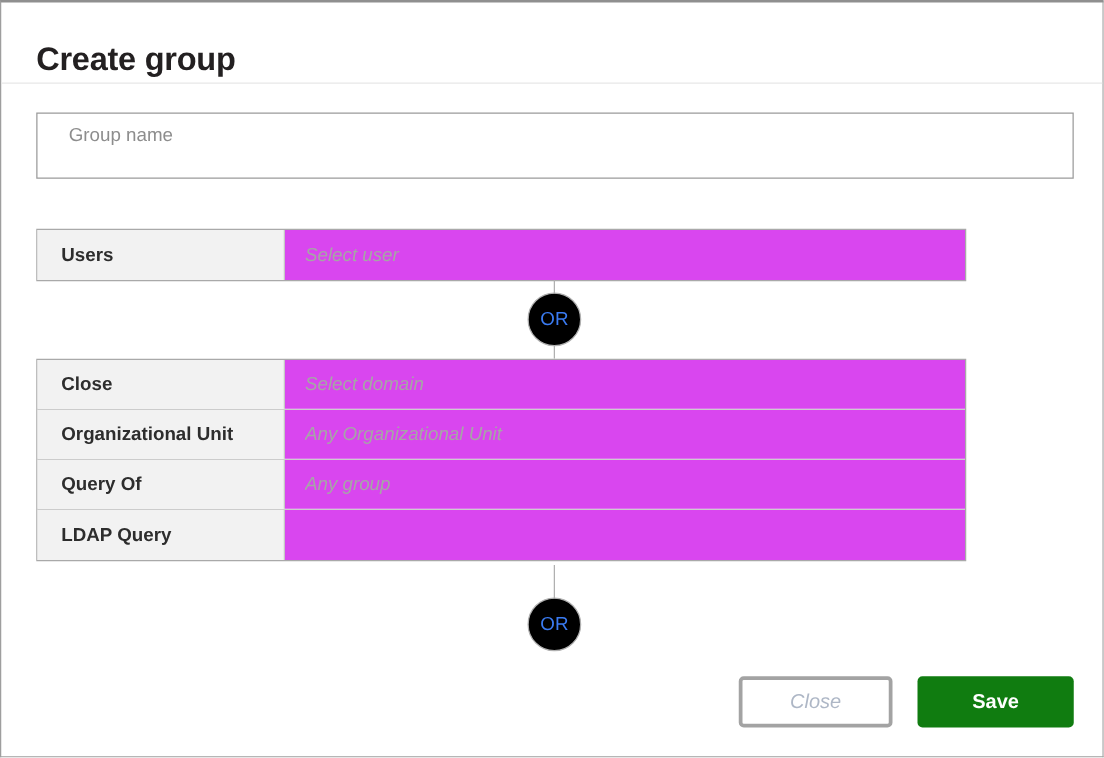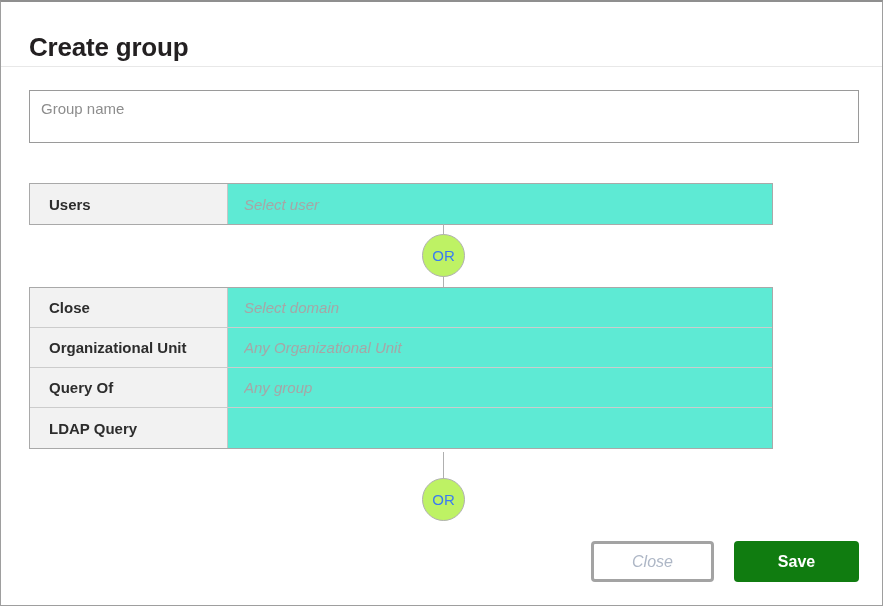--- a/index.html
+++ b/index.html
@@ -32,21 +32,21 @@
     width: 100%; height: 1px;
     background: #e8e8e8;
   }
   .group-name {
     position: absolute;
     left: 28px; top: 88px;
     width: 830px; height: 53px;
     border: 1px solid #9a9a9a;
     resize: none;
     outline: none;
-    padding: 9px 11px;
+    padding: 9px 25px;
     font-family: "Liberation Sans", sans-serif;
     font-size: 15px;
     color: #333333;
     overflow: hidden;
   }
   .group-name::placeholder { color: #8d8d8d; font-style: normal; }
 
   .table {
     position: absolute;
     left: 28px;
@@ -67,21 +67,21 @@
     flex: 0 0 198px;
     background: #f2f2f2;
     border-right: 1px solid #c6c6c6;
     display: flex;
     align-items: center;
     padding-left: 19px;
     font-size: 15px;
     font-weight: 700;
     color: #2d2d2d;
   }
-  .value-cell { flex: 1; background: #5eead4; }
+  .value-cell { flex: 1; background: #d946ef; }
   .value-cell input {
     width: 100%; height: 100%;
     border: none; outline: none;
     padding: 0 16px;
     font-family: "Liberation Sans", sans-serif;
     font-size: 15px;
     color: #333333;
     background: transparent;
   }
   .value-cell input::placeholder {
@@ -96,21 +96,21 @@
     background: #b0b0b0;
   }
   .line-1 { top: 222px; height: 63px; }
   .line-2 { top: 450px; height: 30px; }
   .or-circle {
     position: absolute;
     left: 421px;
     width: 43px; height: 43px;
     border: 1px solid #b0b0b0;
     border-radius: 50%;
-    background: #bef264;
+    background: #000000;
     display: flex;
     align-items: center;
     justify-content: center;
     font-size: 15px;
     color: var(--or-accent, #3a7bf2);
   }
   .or-1 { top: 232px; }
   .or-2 { top: 476px; }
 
   .btn {

